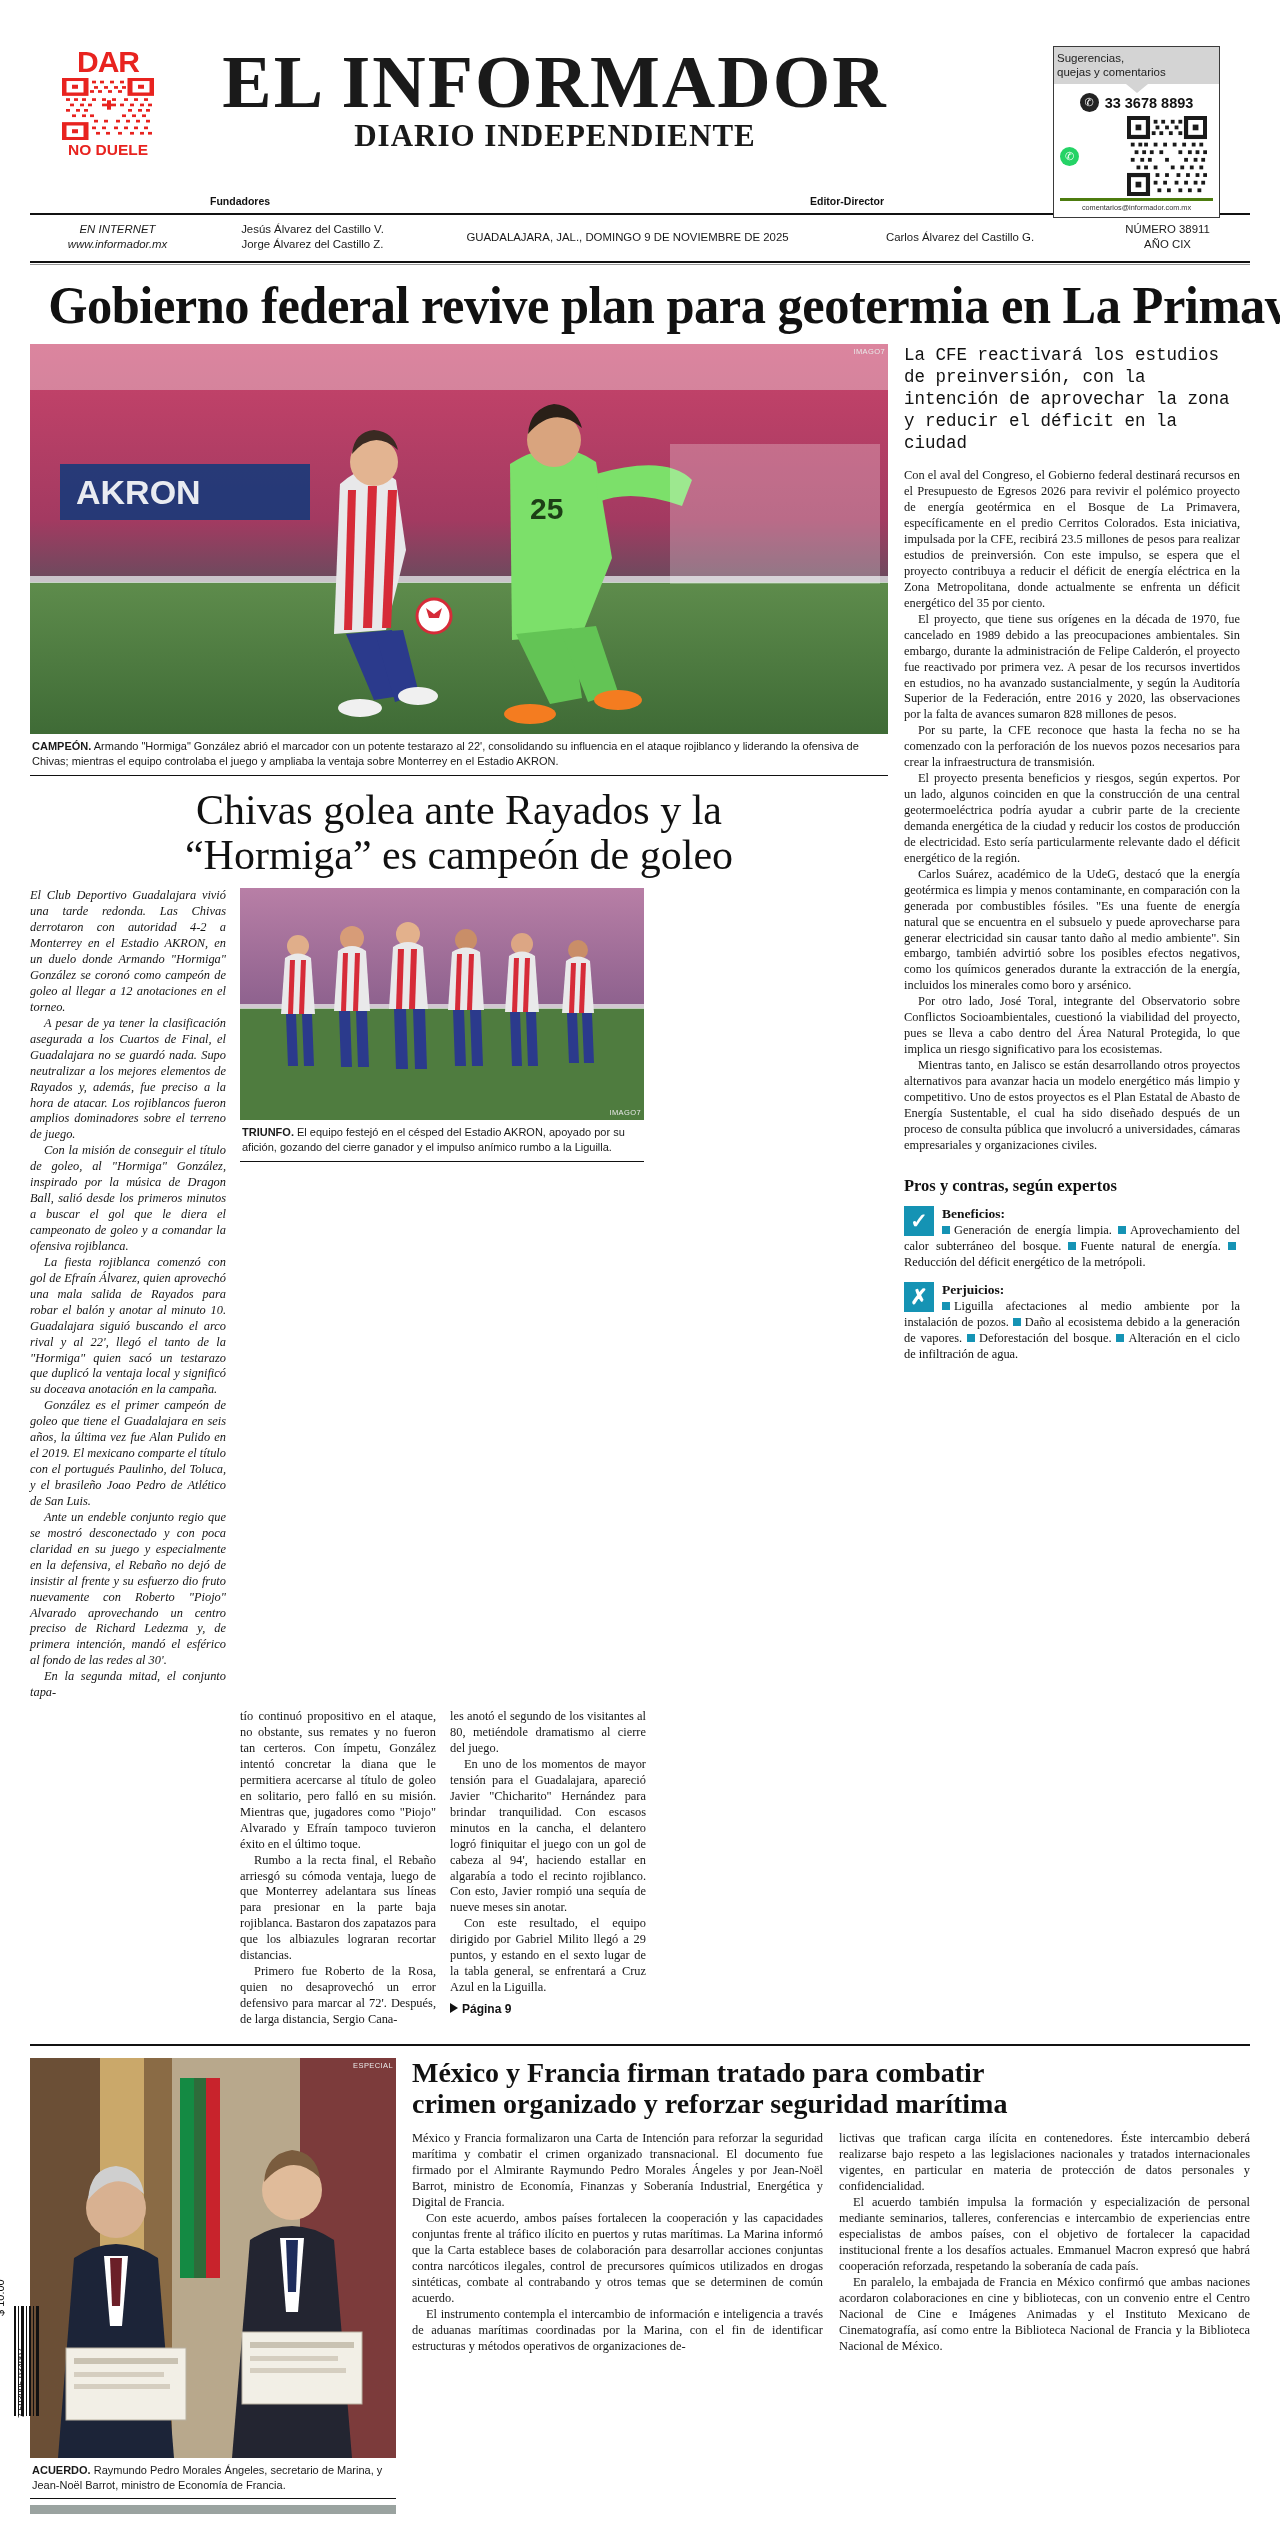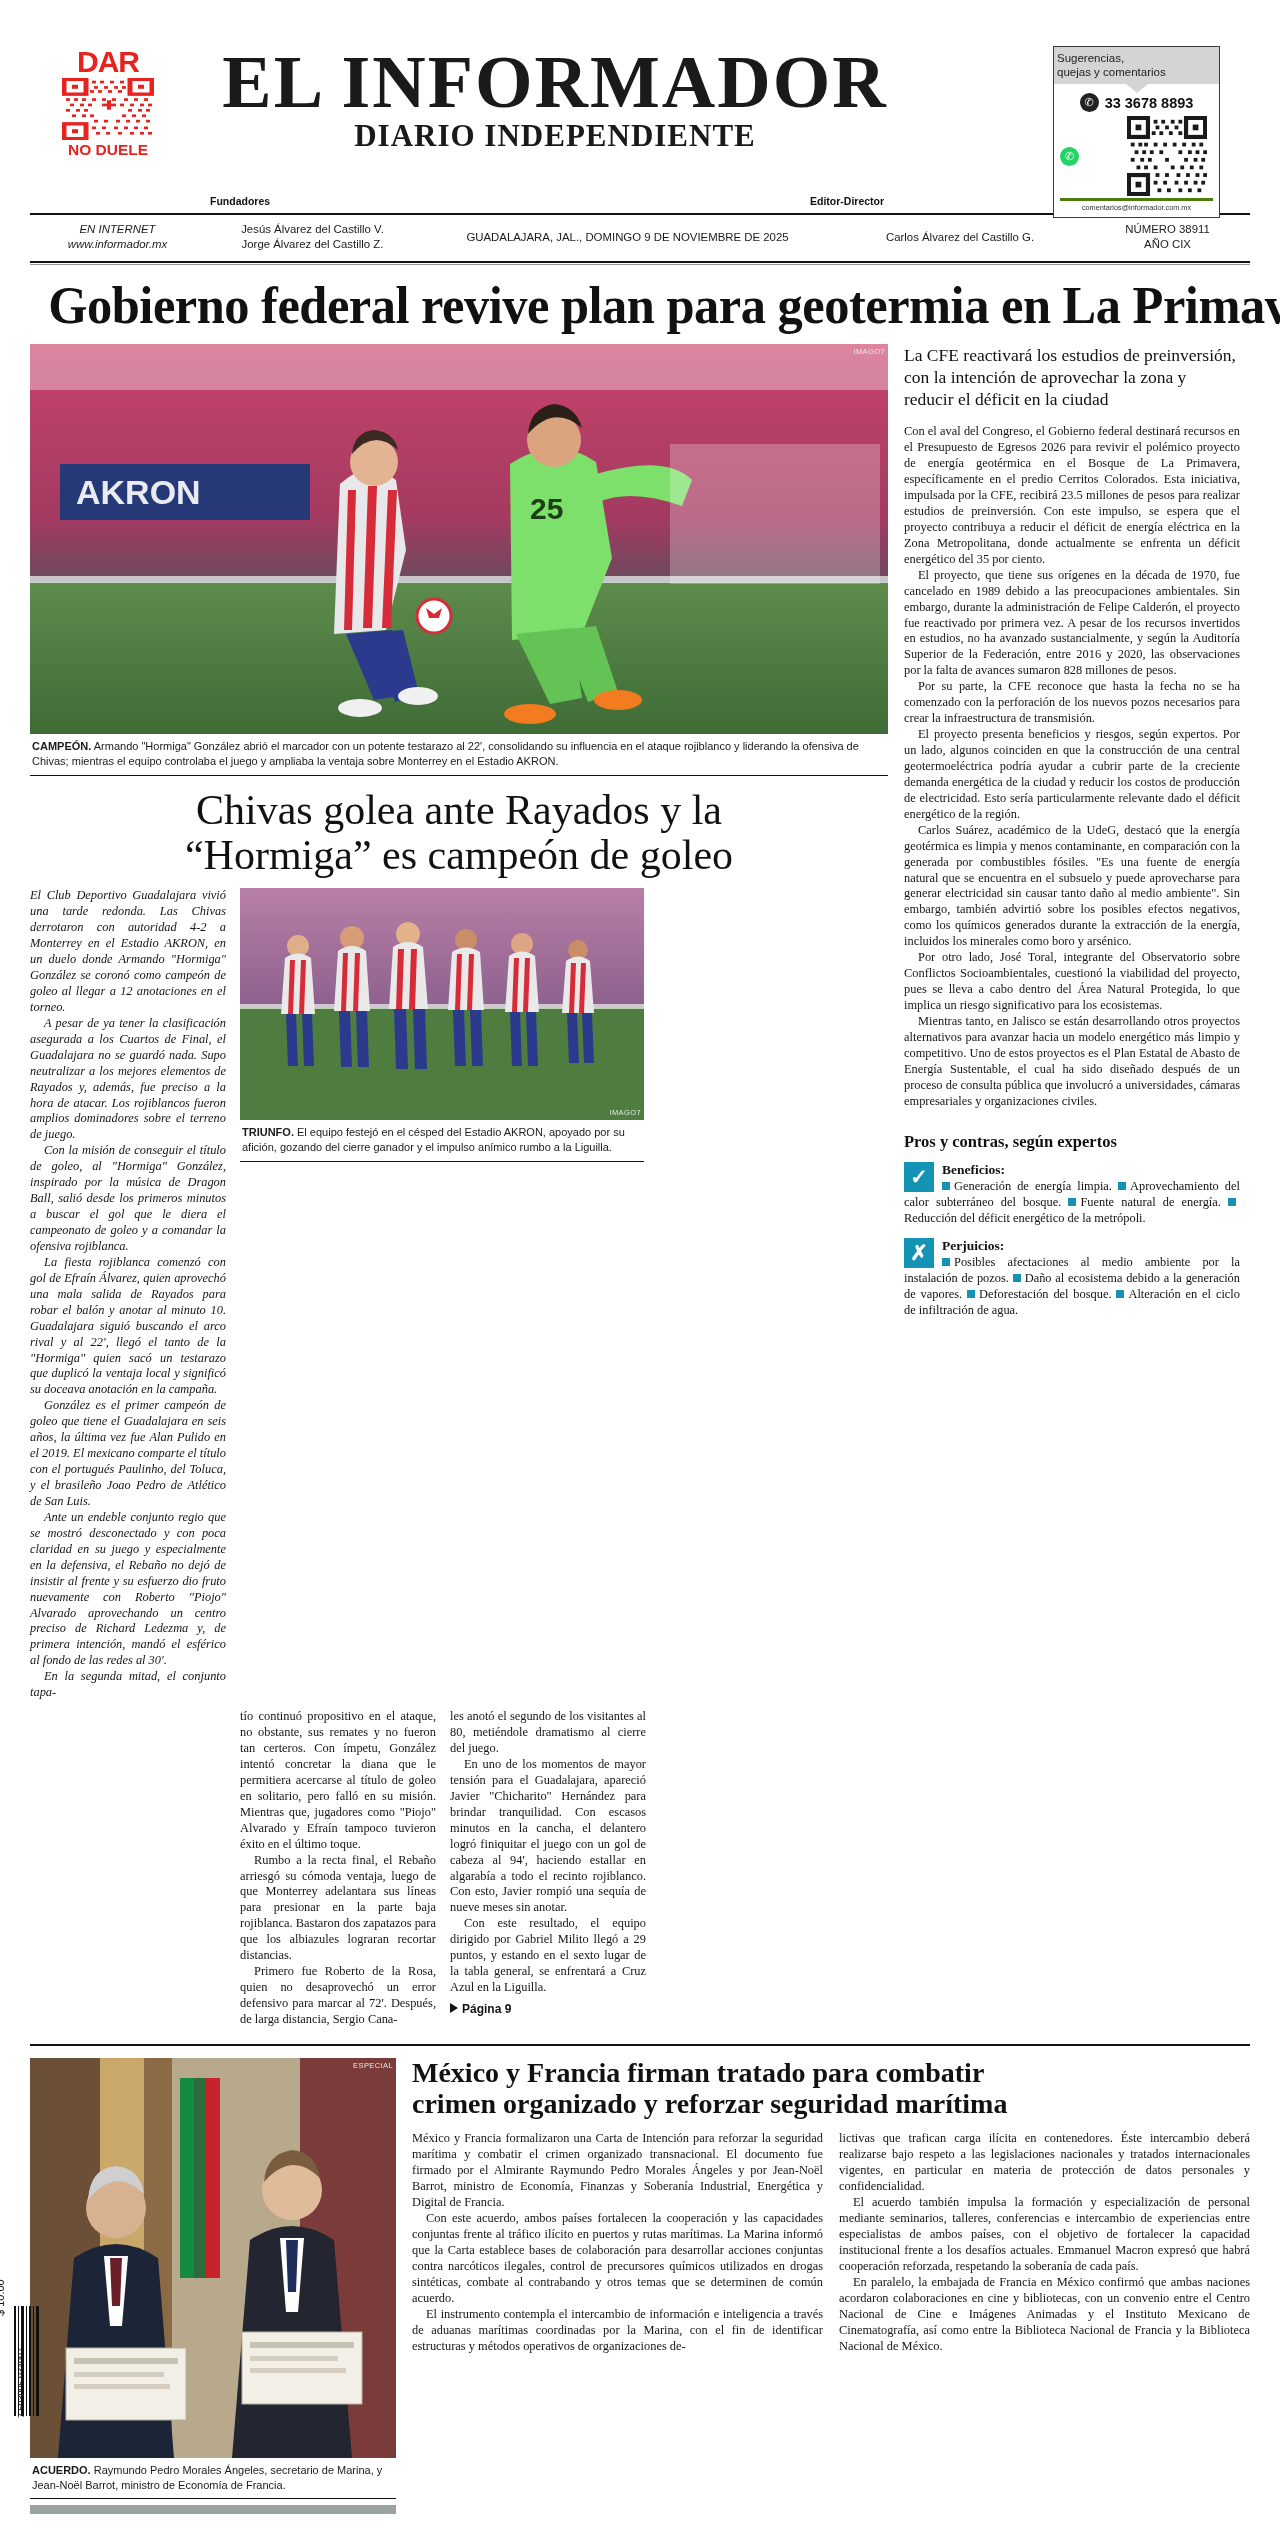--- a/index.html
+++ b/index.html
@@ -73,21 +73,21 @@
   .photo { position:relative; width:100%; background:#5a6470; overflow:hidden; }
   .photo-main { height:390px; }
   .credit { position:absolute; right:3px; top:3px; font-family:"Liberation Sans", sans-serif;
       font-size:7.5px; color:#e9e9e9; letter-spacing:.4px; }
   .credit-b { position:absolute; right:3px; bottom:3px; font-family:"Liberation Sans", sans-serif;
       font-size:7.5px; color:#e9e9e9; letter-spacing:.4px; }
   .caption { font-family:"Liberation Sans", sans-serif; font-size:11px; line-height:1.34;
       padding:5px 2px 6px; color:#1a1a1a; border-bottom:1px solid #111;}
   .caption b { font-weight:bold; }
 
-  .kicker { font-family:Liberation Serif, serif; font-size:17.5px; line-height:1.26;
+  .kicker { font-family:Liberation Mono, monospace; font-size:17.5px; line-height:1.26;
       font-weight:normal; color:#111; margin-bottom:14px; }
   .bodytxt { font-family:"Liberation Serif", serif; font-size:12.4px; line-height:1.285;
       text-align:justify; color:#151515; }
   .bodytxt p { margin:0; text-indent:14px; }
   .bodytxt p.first { text-indent:0; }
 
   
   .chivas-hl { font-family:"Liberation Serif", serif; font-size:42px; line-height:1.08;
       text-align:center; margin:12px 0 10px; color:#111; }
 
@@ -524,21 +524,21 @@
           <span class="sq"></span><span>Aprovechamiento del calor subterráneo del bosque.</span>
           <span class="sq"></span><span>Fuente natural de energía.</span>
           <span class="sq"></span><span>Reducción del déficit energético de la metrópoli.</span>
         </div>
       </div>
 
       <div class="pc-block">
         <div class="pc-badge">✗</div>
         <div class="pc-label">Perjuicios:</div>
         <div class="pc-list">
-          <span class="sq"></span><span>Posibles afectaciones al medio ambiente por la instalación de pozos.</span>
+          <span class="sq"></span><span>Liguilla afectaciones al medio ambiente por la instalación de pozos.</span>
           <span class="sq"></span><span>Daño al ecosistema debido a la generación de vapores.</span>
           <span class="sq"></span><span>Deforestación del bosque.</span>
           <span class="sq"></span><span>Alteración en el ciclo de infiltración de agua.</span>
         </div>
       </div>
     </div>
   </div>
 
   <div class="bottom">
     <div class="bt-left">

